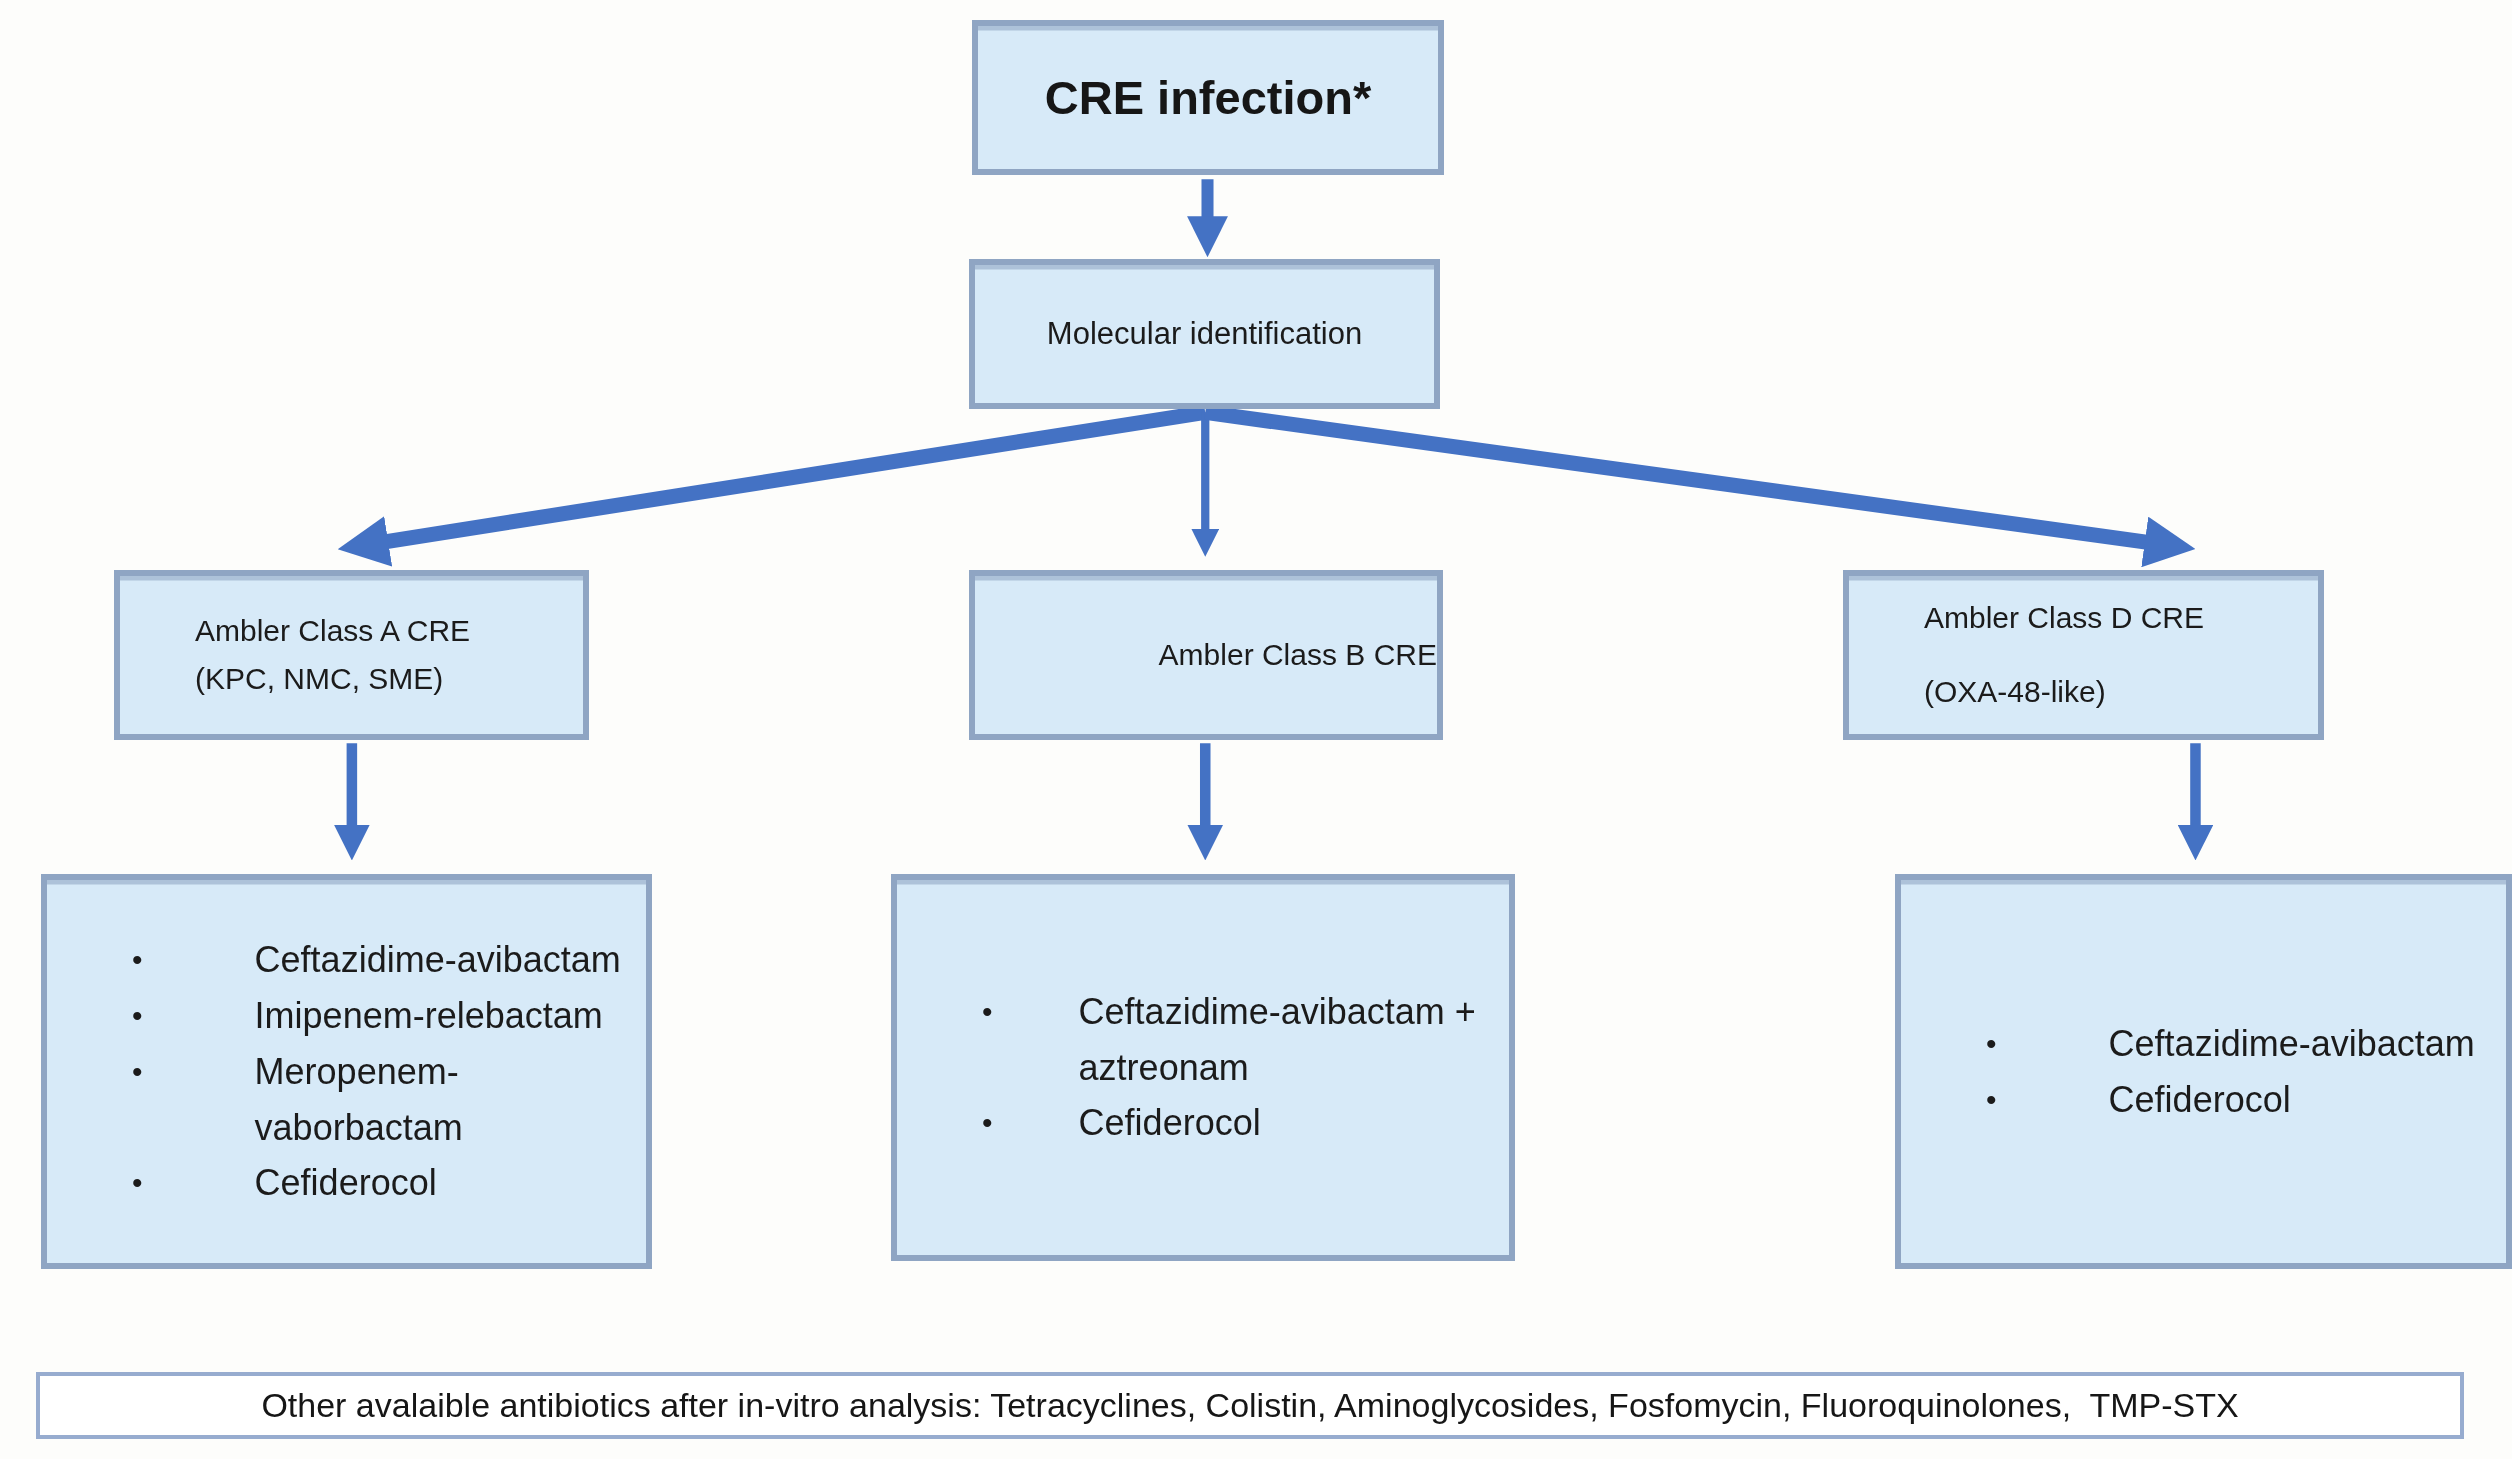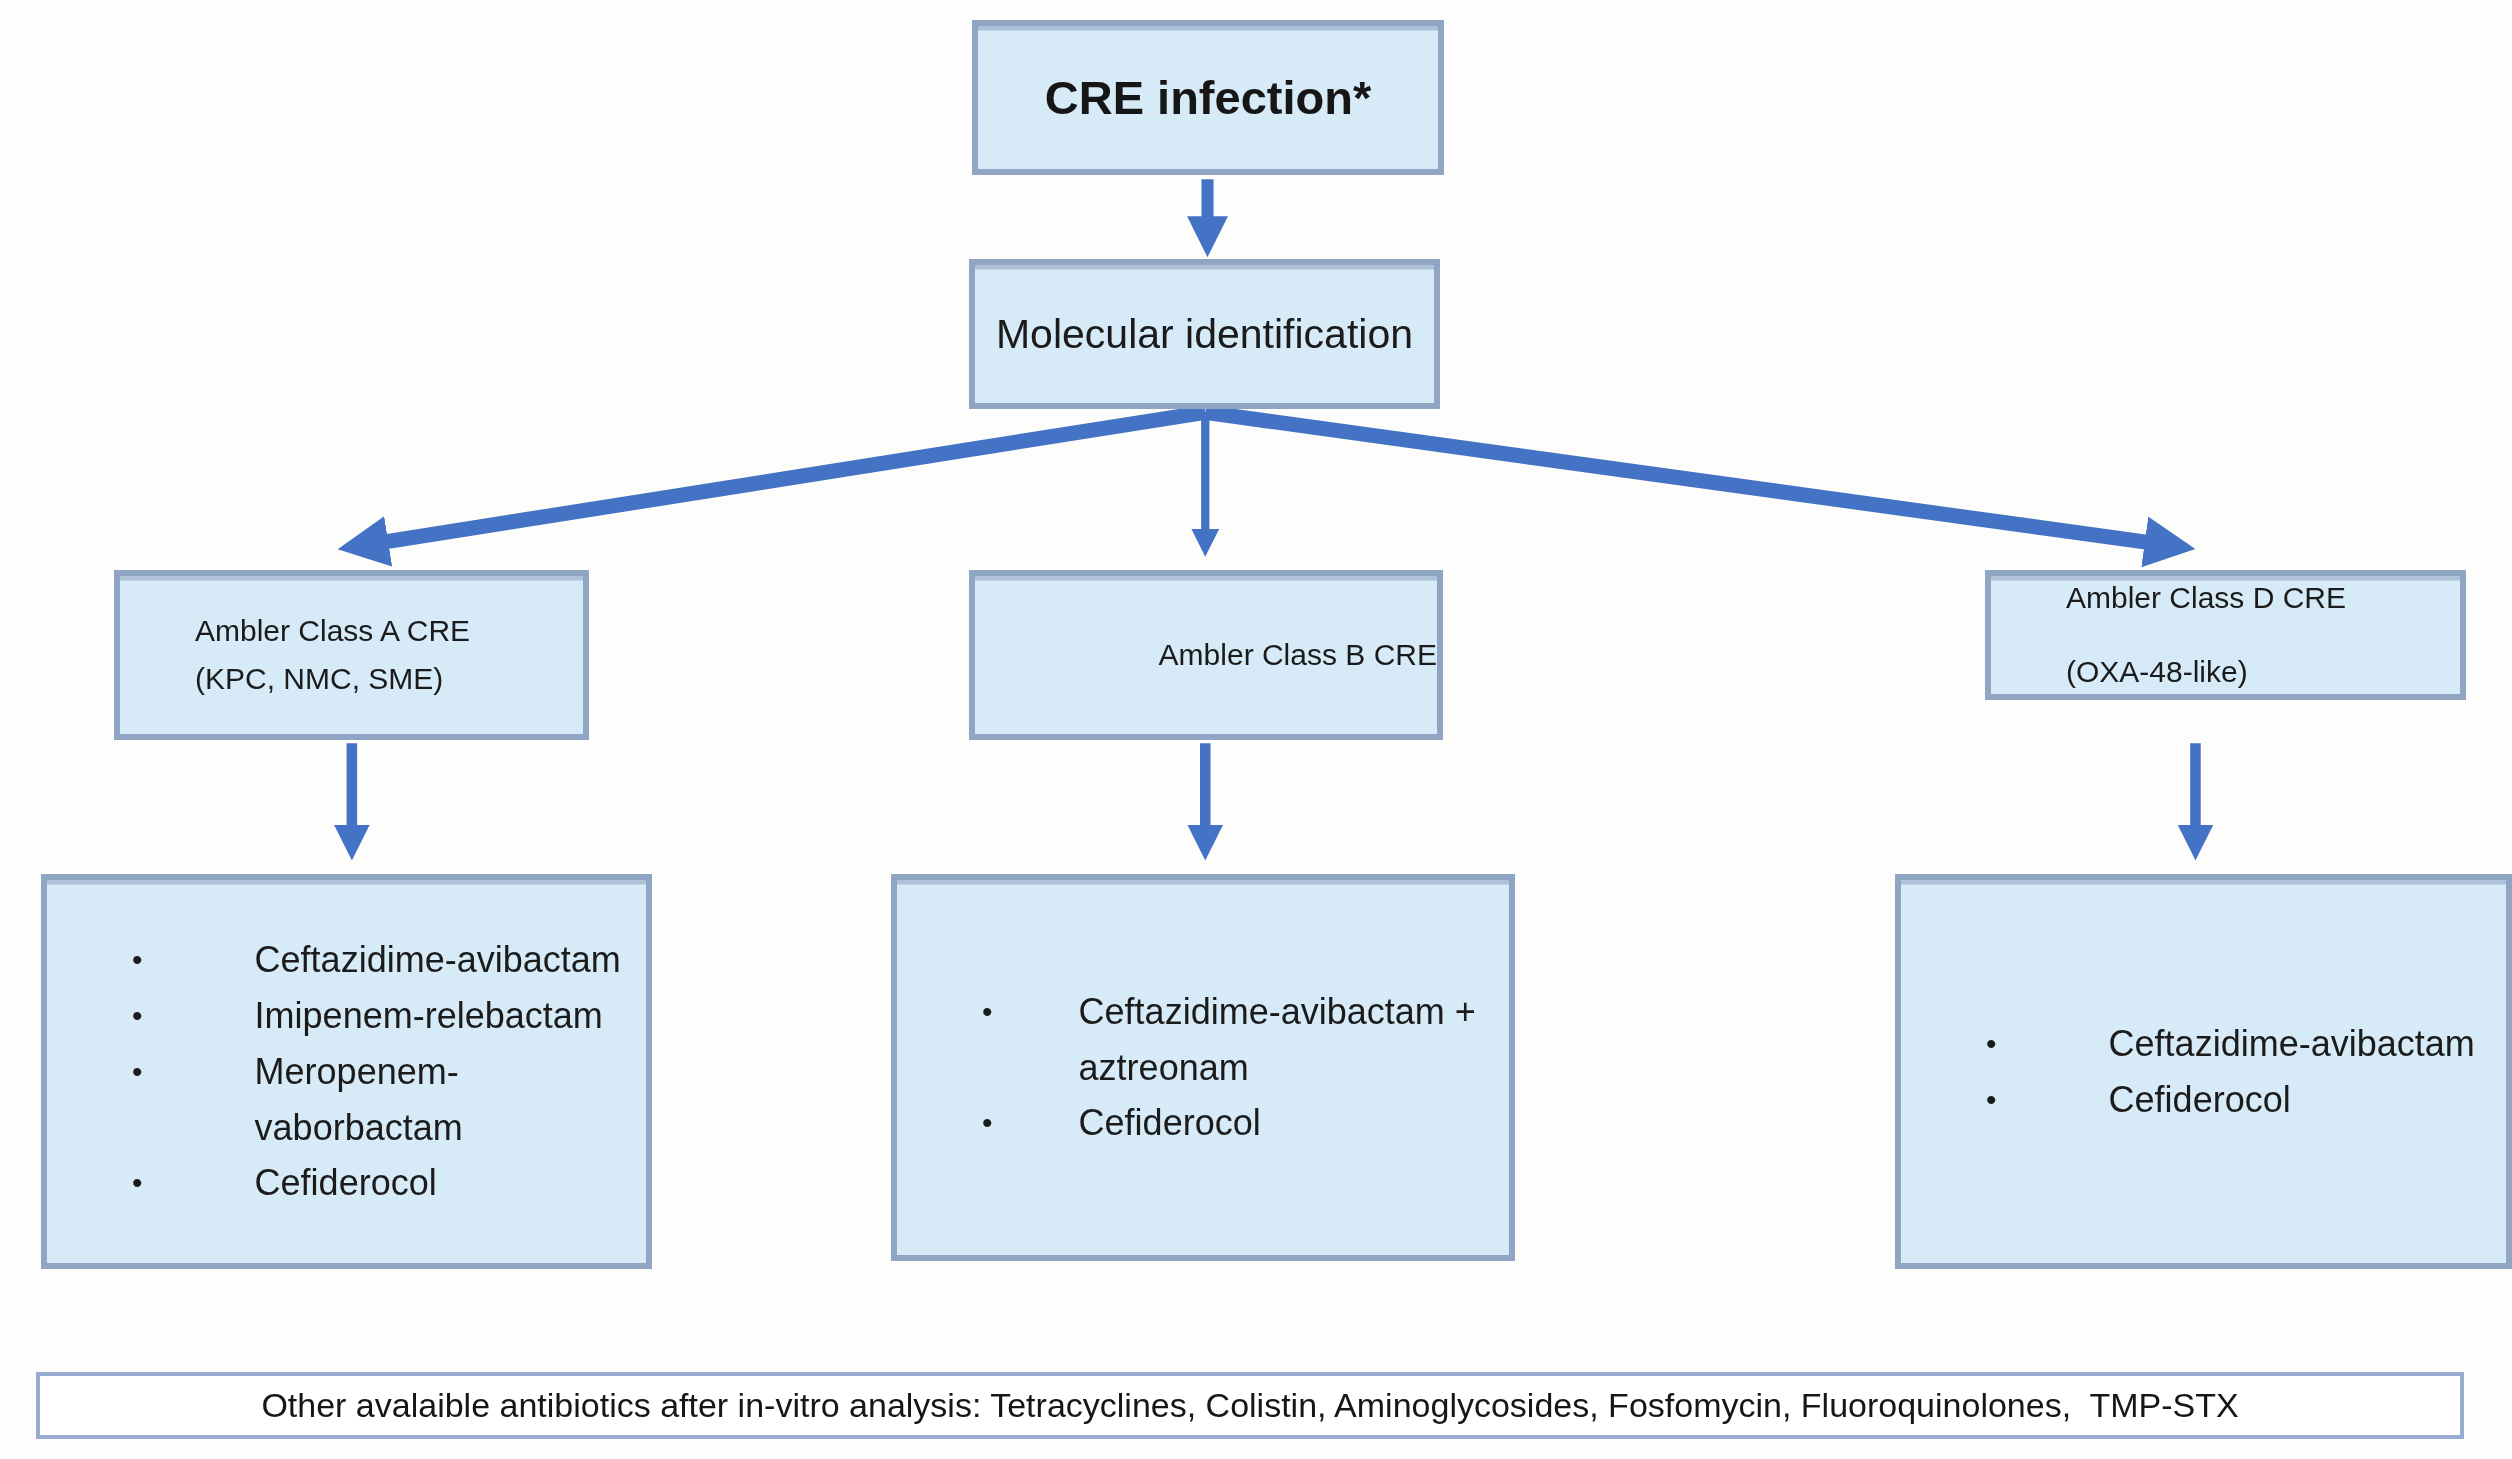--- a/index.html
+++ b/index.html
@@ -32,32 +32,32 @@
     display: flex;
   }
   .center-box {
     align-items: center;
     justify-content: center;
     text-align: center;
   }
   .title-box { left: 972px; top: 20px;  width: 472px; height: 155px; }
   .title-box .label { font-size: 47px; font-weight: bold; color: #161616; }
   .mol-box   { left: 969px; top: 259px; width: 471px; height: 150px; }
-  .mol-box .label { font-size: 41px; }
+  .mol-box .label { font-size: 31px; }
 
   .class-box {
     flex-direction: column;
     justify-content: center;
     padding-left: 75px;
     font-size: 30px;
     line-height: 1.6;
   }
   .class-a { left: 114px;  top: 570px; width: 475px; height: 170px; }
   .class-b { left: 969px; top: 570px; width: 474px; height: 170px; align-items: flex-end; }
-  .class-d { left: 1985px; top: 570px; width: 481px; height: 130px; gap: 26px; }
+  .class-d { left: 1843px; top: 570px; width: 481px; height: 170px; gap: 26px; }
 
   .treat-box {
     flex-direction: column;
     justify-content: center;
     padding-left: 79px;
     padding-right: 22.6px;
     font-size: 36px;
     line-height: 1.55;
   }
   .treat-a { left: 41px;   top: 874px; width: 611px; height: 395px; }

